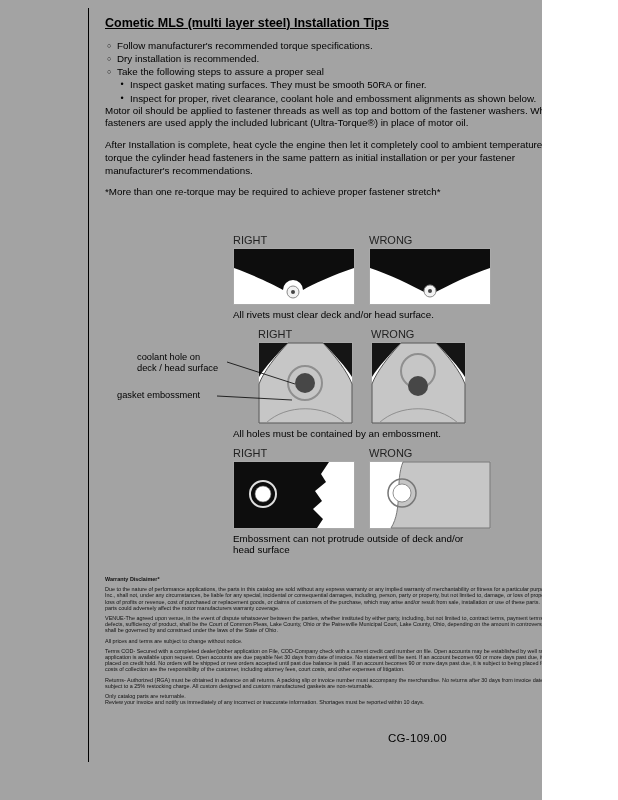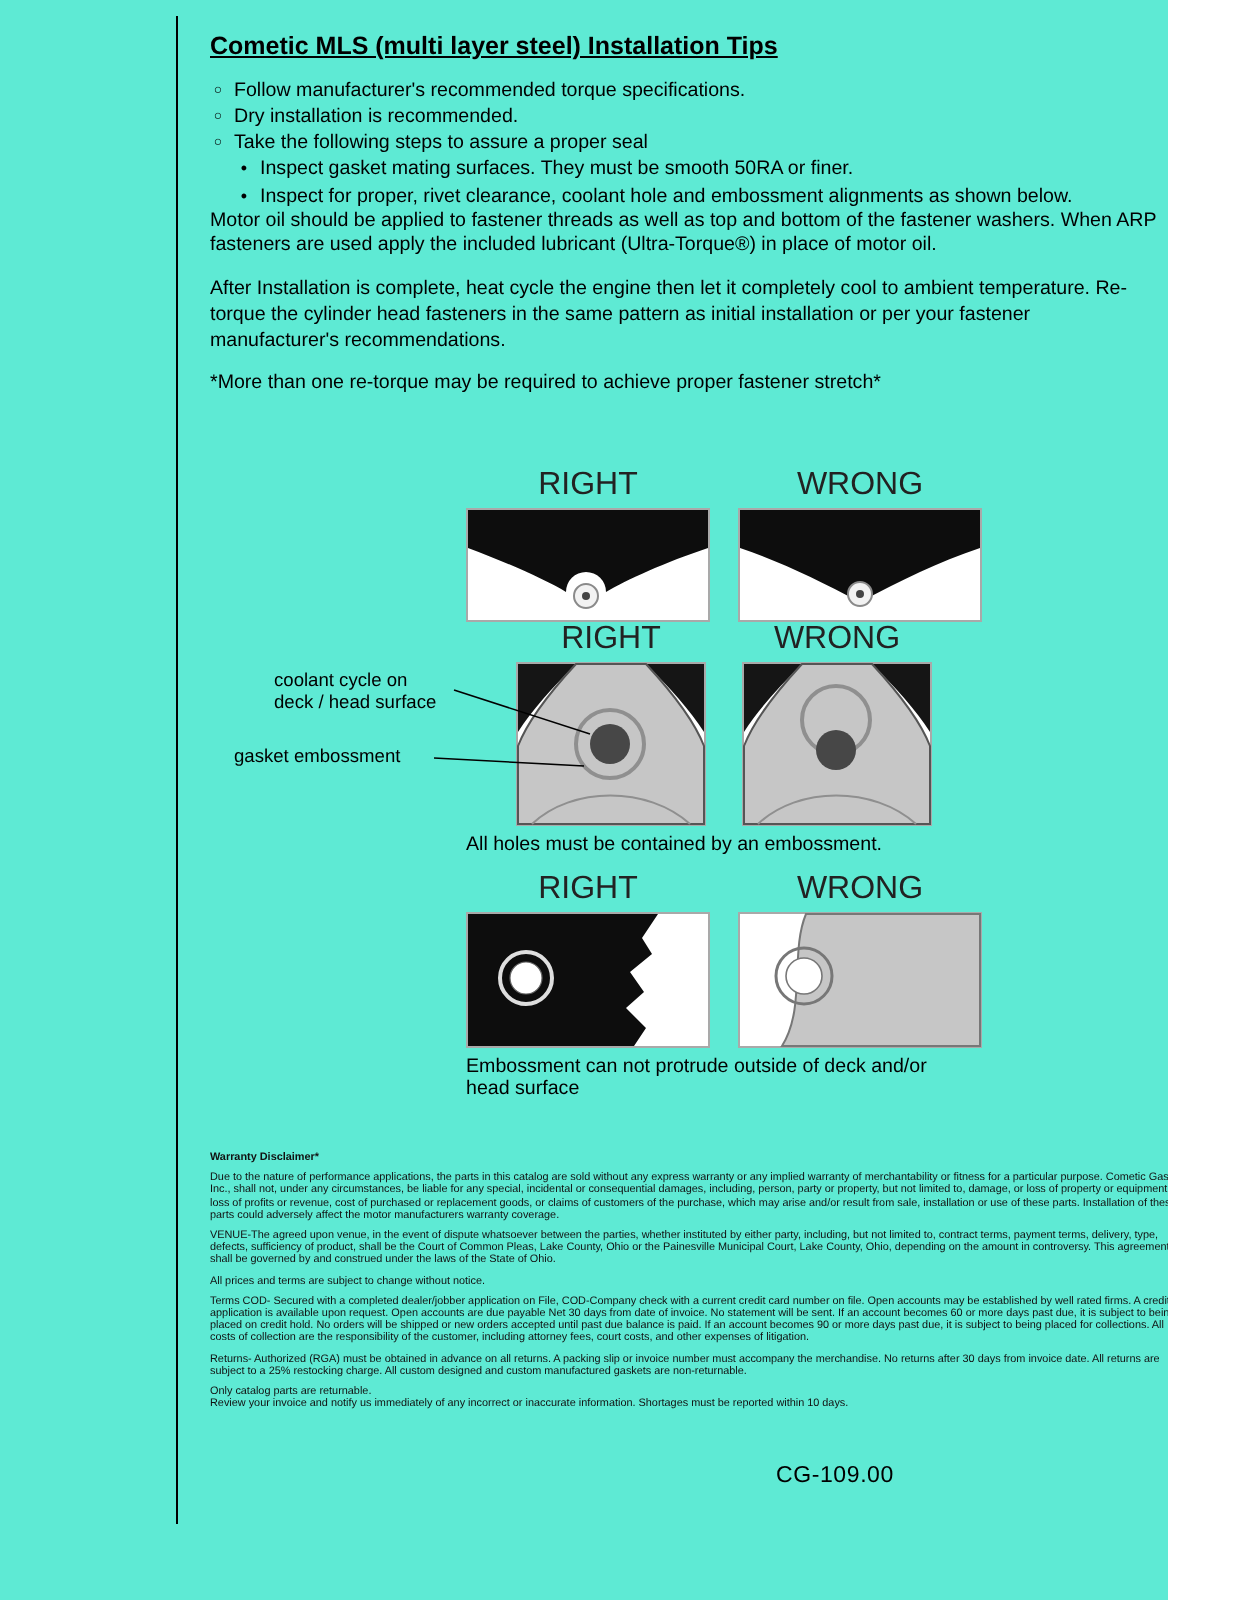--- a/index.html
+++ b/index.html
@@ -1,32 +1,32 @@
 <!DOCTYPE html>
 <html><head>
 <meta charset="utf-8">
 <style>
   html,body{margin:0;padding:0}
   body{width:618px;height:800px;background:#ffffff;color:#000;
        font-family:"Liberation Sans",sans-serif;-webkit-font-smoothing:antialiased}
-  .page{position:relative;width:584px;height:800px;background:#5eead4;overflow:hidden}
+  .page{position:relative;width:542px;height:800px;background:#a3a3a3;overflow:hidden}
   .rule{position:absolute;left:88px;top:8px;width:1px;height:754px;background:#000}
   .content{position:absolute;left:105px;top:16px;width:500px}
   .title{font-size:12.5px;font-weight:700;text-decoration:underline;margin:0 0 9px 0}
   .blist{font-size:9.8px;line-height:1.34}
   .b{display:flex;gap:4px;align-items:center}
   .b .mk{flex:0 0 auto;width:8px;text-align:center;font-size:7px;line-height:13px}
   .b.sub{margin-left:13px}
   .b.sub .mk{font-size:9px}
   .diesel{font-size:10.5px;font-weight:700;margin:11px 0 7px}
   p.body{font-size:9.8px;line-height:1.3;margin:0 0 9px;max-width:474px}
   p.note{font-size:9.8px;margin:4px 0 0}
   .diagrams{position:absolute;top:218px;left:128px;width:258px}
   .dg-labels{display:flex;gap:14px;margin-bottom:2px}
-  .dg-labels span{width:122px;text-align:center;font-size:16px;color:#222}
+  .dg-labels span{width:122px;text-align:left;font-size:11px;color:#222}
   .dg-labels.narrow{gap:18px;justify-content:center}
   .dg-labels.narrow span{width:95px}
   .dg-panels{display:flex;gap:14px}
   .dg-panels.narrow{gap:18px;justify-content:center}
   .panel{display:block}
   .dg-caption{font-size:9.8px;margin:4px 0 8px}
   .dgrow{position:relative}
   .callout1{position:absolute;left:-96px;top:24px;width:88px;font-size:9.3px;line-height:1.18}
   .callout2{position:absolute;left:-116px;top:62px;width:98px;font-size:9.3px}
   .callout-lines{position:absolute;left:-28px;top:16px;width:100px;height:70px;overflow:visible;pointer-events:none}
@@ -87,20 +87,21 @@
             <circle cx="60" cy="44" r="6" fill="#f2f2f2" stroke="#8a8a8a"></circle>
             <circle cx="60" cy="44" r="2" fill="#444"></circle>
           </svg>
           <svg class="panel" width="122" height="57" viewBox="0 0 122 57">
             <rect x="0.5" y="0.5" width="121" height="56" fill="#ffffff" stroke="#a9a9a9"></rect>
             <path d="M1,1 H121 V20 C100,27 82,36 61,47 C40,36 22,27 1,20 Z" fill="#0d0d0d"></path>
             <circle cx="61" cy="43" r="6" fill="#f2f2f2" stroke="#8a8a8a"></circle>
             <circle cx="61" cy="43" r="2" fill="#444"></circle>
           </svg>
         </div>
+        <div class="dg-caption">All rivets must clear deck and/or head surface.</div>
       </div>
 
       <div class="dgrow">
         <div class="dg-labels narrow">
           <span>RIGHT</span>
           <span>WRONG</span>
         </div>
         <div class="dg-panels narrow">
           <svg class="panel" width="95" height="82" viewBox="0 0 95 82">
             <rect x="0.5" y="0.5" width="94" height="81" fill="#ffffff" stroke="#a9a9a9"></rect>
@@ -115,21 +116,21 @@
             <rect x="0.5" y="0.5" width="94" height="81" fill="#ffffff" stroke="#a9a9a9"></rect>
             <path d="M1,1 H30 C18,13 8,24 1,35 Z" fill="#151515"></path>
             <path d="M65,1 H94 V35 C87,24 77,13 65,1 Z" fill="#151515"></path>
             <path d="M30,1 C18,14 6,29 1,42 V81 H94 V42 C89,29 77,14 65,1 Z" fill="#c6c6c6" stroke="#555"></path>
             <path d="M8,81 C28,62 66,62 87,81" fill="none" stroke="#8f8f8f"></path>
             <circle cx="47" cy="29" r="17" fill="none" stroke="#8f8f8f" stroke-width="2"></circle>
             <circle cx="47" cy="44" r="10" fill="#474747"></circle>
           </svg>
         </div>
         <div class="callout1">
-          <div>coolant cycle on</div>
+          <div>coolant hole on</div>
           <div>deck / head surface</div>
         </div>
         <div class="callout2">gasket embossment</div>
         <svg class="callout-lines" viewBox="0 0 100 70">
           <line x1="22" y1="18" x2="90" y2="40" stroke="#000" stroke-width="0.8"></line>
           <line x1="12" y1="52" x2="87" y2="56" stroke="#000" stroke-width="0.8"></line>
         </svg>
         <div class="dg-caption">All holes must be contained by an embossment.</div>
       </div>
 

